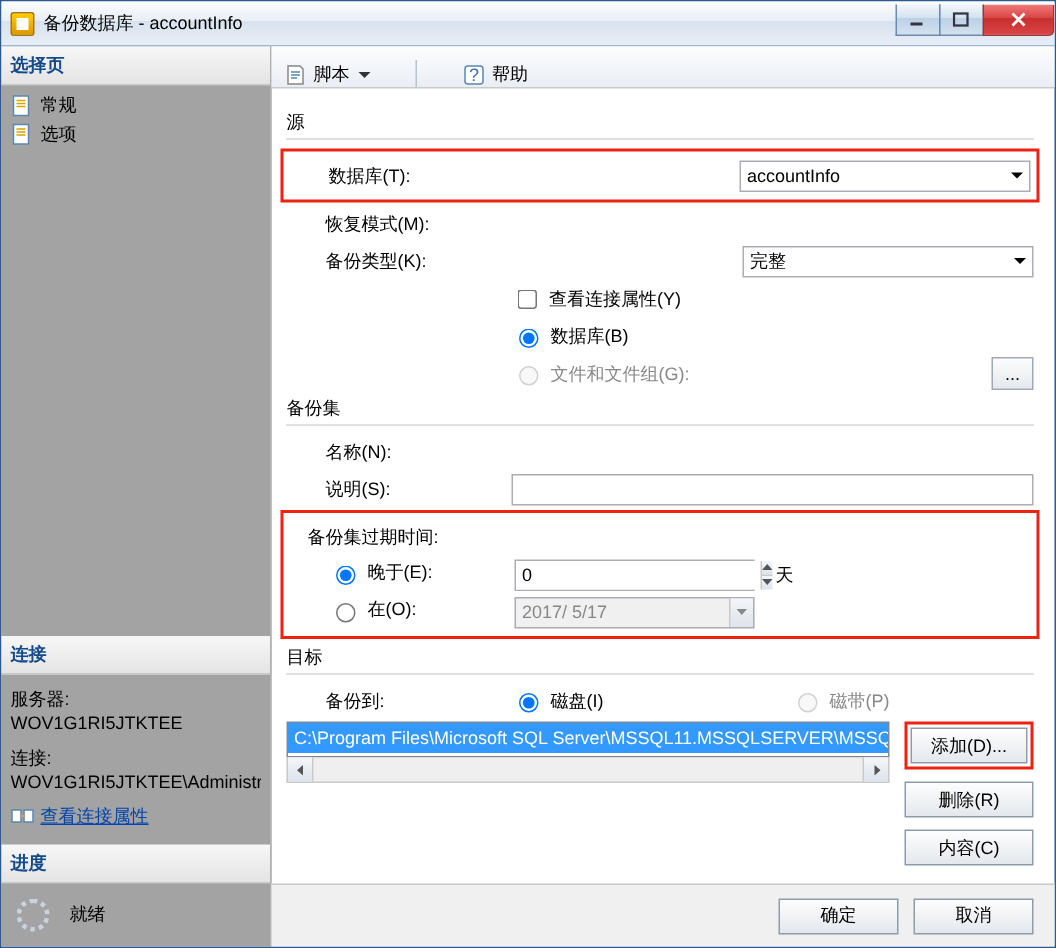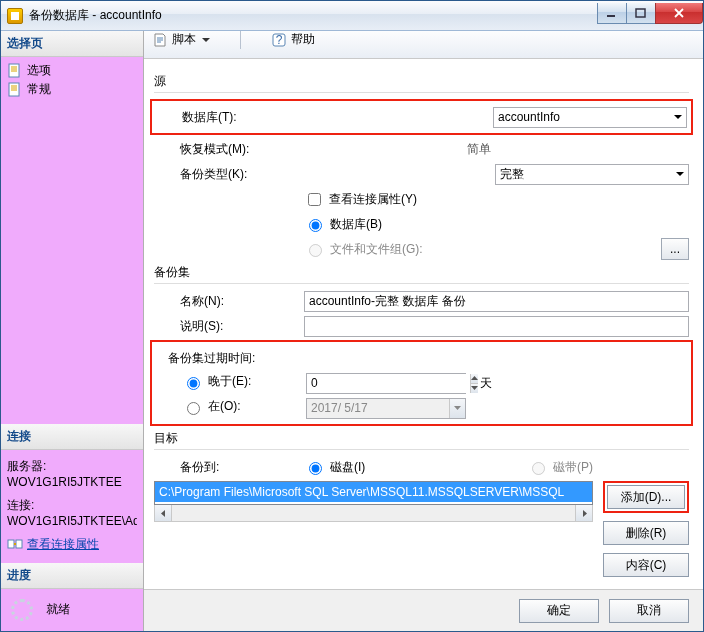--- a/index.html
+++ b/index.html
@@ -7,35 +7,35 @@
 .window{width:704px;height:632px;border:1px solid #2b5a8c;background:#fff;display:flex;flex-direction:column;position:relative}
 .titlebar{height:30px;background:linear-gradient(#fcfcfd,#e8eef6 45%,#d8e2ee 46%,#e8eef6);display:flex;align-items:center;padding:0 0 0 6px;border-bottom:1px solid #9fb8d6}
 .titlebar-icon{width:16px;height:16px;margin-right:6px;background:linear-gradient(#fc0,#d90);border:1px solid #a70;border-radius:2px;position:relative}
 .titlebar-icon::after{content:"";position:absolute;inset:3px;background:#fff}
 .titlebar-text{flex:1;color:#000}
 .win-btns{display:flex;height:21px;margin-top:-4px}
 .win-btn{width:30px;height:21px;border:1px solid #6a8bb0;border-top:none;background:linear-gradient(#f3f7fb,#d3e1ef 45%,#bcd0e6 46%,#d3e1ef);color:#334;display:flex;align-items:center;justify-content:center;margin-left:-1px}
 .win-btn.close{width:48px;background:linear-gradient(#f07a7a,#d94545 45%,#c92f2f 46%,#d94545);border-color:#a03232;color:#fff;border-bottom-right-radius:4px}
 .win-btn svg{width:12px;height:10px}
 .body{flex:1;display:flex;min-height:0}
-.sidebar{width:143px;border-right:1px solid #b0b0b0;background:#f0abfc;display:flex;flex-direction:column}
+.sidebar{width:180px;border-right:1px solid #b0b0b0;background:#a3a3a3;display:flex;flex-direction:column}
 .section-title{background:linear-gradient(#f7f7f7,#e4e4e4);border-bottom:1px solid #c9c9c9;padding:4px 6px;font-weight:bold;color:#134a8a}
 .sidebar-body{padding:4px 6px;flex:0 0 auto}
 .tree-item{display:flex;align-items:center;gap:4px;padding:1px 0;cursor:pointer}
 .page-icon{width:16px;height:16px;display:inline-flex;align-items:center;justify-content:center}
 .page-icon svg{width:16px;height:16px}
 .sidebar-flex{flex:1}
 .conn-box{padding:6px 6px 8px}
 .conn-label{color:#000;margin-top:2px}
 .conn-val{color:#000;white-space:nowrap;overflow:hidden}
 .link{color:#0645ad;text-decoration:underline;cursor:pointer;display:inline-flex;align-items:center;gap:4px;margin-top:8px}
 .progress-box{padding:10px}
 .spinner{width:22px;height:22px;border:3px dotted #c8d4e0;border-radius:50%;display:inline-block;vertical-align:middle;margin-right:10px}
 .main{flex:1;display:flex;flex-direction:column;min-width:0}
-.toolbar{height:28px;background:linear-gradient(#fdfdfe,#e9eef5);border-bottom:1px solid #c9c9c9;display:flex;align-items:flex-start;gap:28px;padding:0 8px}
+.toolbar{height:28px;background:linear-gradient(#fdfdfe,#e9eef5);border-bottom:1px solid #c9c9c9;display:flex;align-items:flex-end;gap:28px;padding:0 8px}
 .tool-btn{display:inline-flex;align-items:center;gap:4px;cursor:pointer}
 .tool-sep{width:1px;height:18px;background:#b8c2d0;margin:0 2px}
 .drop-arrow{display:inline-block;border:4px solid transparent;border-top-color:#333;margin-top:4px;margin-left:2px}
 .content{flex:1;padding:10px 14px 8px 10px;overflow:hidden;position:relative}
 .group-label{color:#000;margin:4px 0 2px}
 .hr{height:1px;background:#c9c9c9;margin:2px 0 6px;border-top:1px solid #dedede}
 .row{display:flex;align-items:center;margin:3px 0;min-height:22px}
 .lbl{width:150px;padding-left:26px}
 .val{flex:1}
 select,.combo{width:222px;height:21px;border:1px solid #abadb3;background:#fff;font-size:12px;padding:0 4px}
@@ -103,30 +103,30 @@
     <div class="sidebar">
       <div class="section-title">选择页</div>
       <div class="sidebar-body">
         <div class="tree-item">
           <span class="page-icon">
               <svg viewBox="0 0 16 16">
                 <rect x="2" y="1" width="10" height="13" fill="#fff" stroke="#5a86b4"></rect>
                 <path d="M4 4h6M4 6h6M4 8h6" stroke="#d9a400"></path>
               </svg>
             </span>
-          <span>选项</span>
+          <span>常规</span>
         </div>
         <div class="tree-item">
           <span class="page-icon">
               <svg viewBox="0 0 16 16">
                 <rect x="2" y="1" width="10" height="13" fill="#fff" stroke="#5a86b4"></rect>
                 <path d="M4 4h6M4 6h6M4 8h6" stroke="#d9a400"></path>
               </svg>
             </span>
-          <span>常规</span>
+          <span>选项</span>
         </div>
       </div>
       <div class="sidebar-flex"></div>
       <div class="section-title">连接</div>
       <div class="conn-box">
         <div class="conn-label">服务器:</div>
         <div class="conn-val">WOV1G1RI5JTKTEE</div>
         <div class="conn-label" style="margin-top:8px">连接:</div>
         <div class="conn-val">WOV1G1RI5JTKTEE\Administrat</div>
         <a class="link">
@@ -177,23 +177,20 @@
               <div class="combo wide">
                 <span>accountInfo</span>
                 <span class="combo-arrow"></span>
               </div>
             </div>
           </div>
         </div>
 
         <div class="row">
           <div class="lbl">恢复模式(M):</div>
-          <div class="val" style="display:flex;justify-content:flex-end">
-            <span class="ro" style="width:222px">简单</span>
-          </div>
         </div>
 
         <div class="row">
           <div class="lbl">备份类型(K):</div>
           <div class="val" style="display:flex;justify-content:flex-end">
             <div class="combo wide">
               <span>完整</span>
               <span class="combo-arrow"></span>
             </div>
           </div>
@@ -221,21 +218,20 @@
             <span>文件和文件组(G):</span>
           </label>
           <div style="flex:1"></div>
           <div class="ellipsis-btn">...</div>
         </div>
 
         <div class="group-label">备份集</div>
         <div class="hr"></div>
         <div class="row">
           <div class="lbl">名称(N):</div>
-          <div class="val"><input type="text" class="txt full" value="accountInfo-完整 数据库 备份" style=""></div>
         </div>
         <div class="row">
           <div class="lbl">说明(S):</div>
           <div class="val"><input type="text" class="txt full" value="" style=""></div>
         </div>
 
         <div class="redbox">
           <div class="row">
               <div style="padding-left:12px">备份集过期时间:</div>
             </div>

